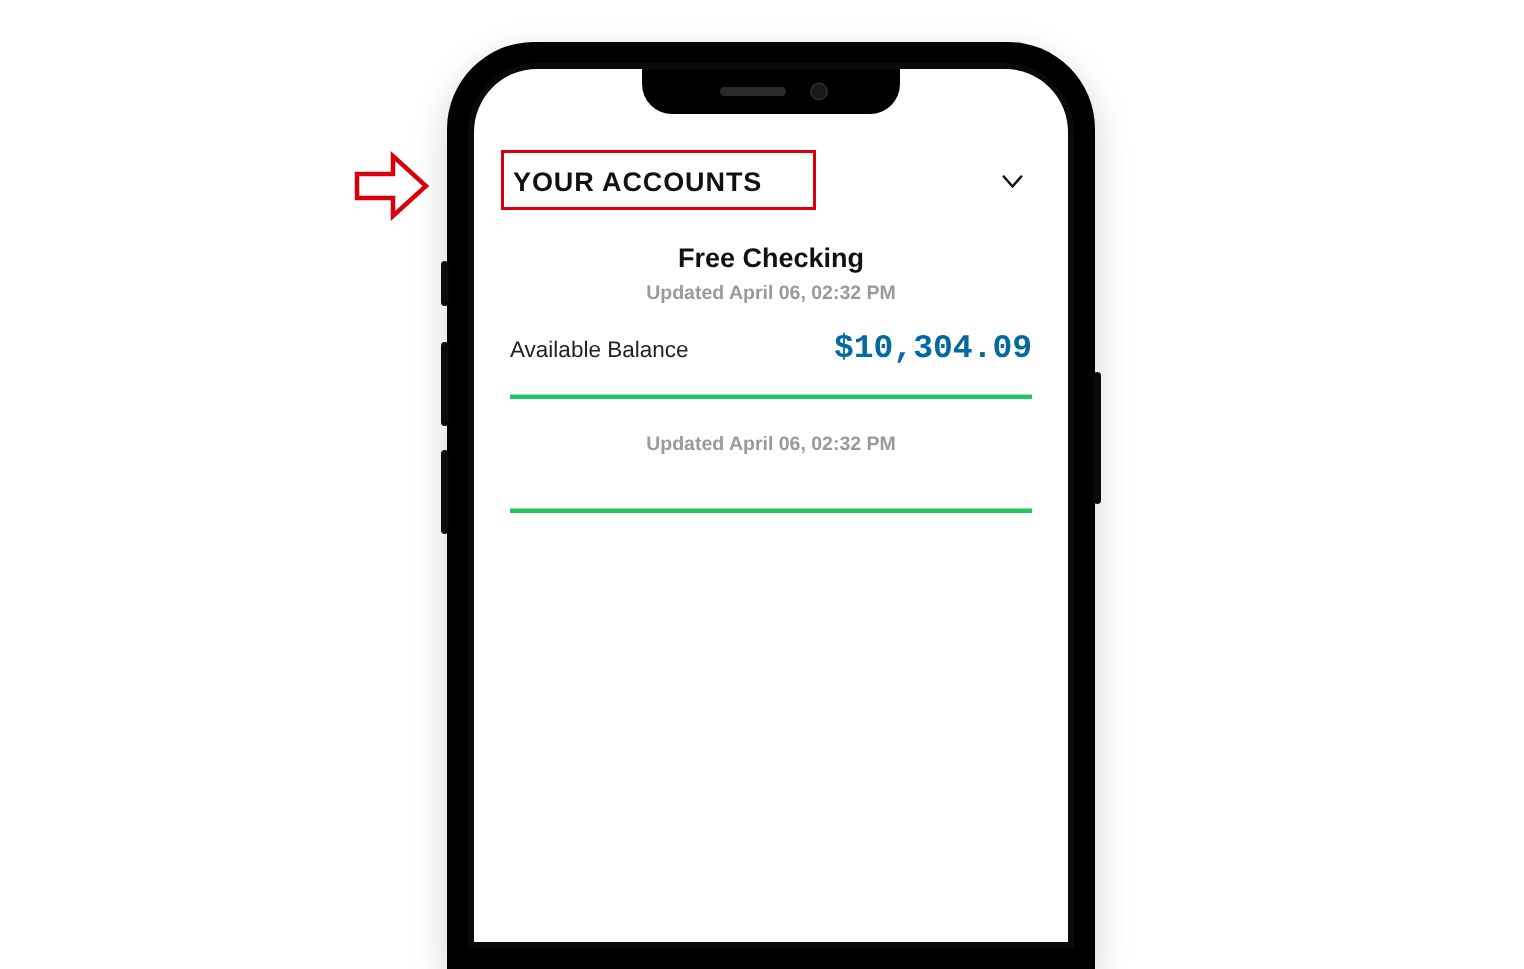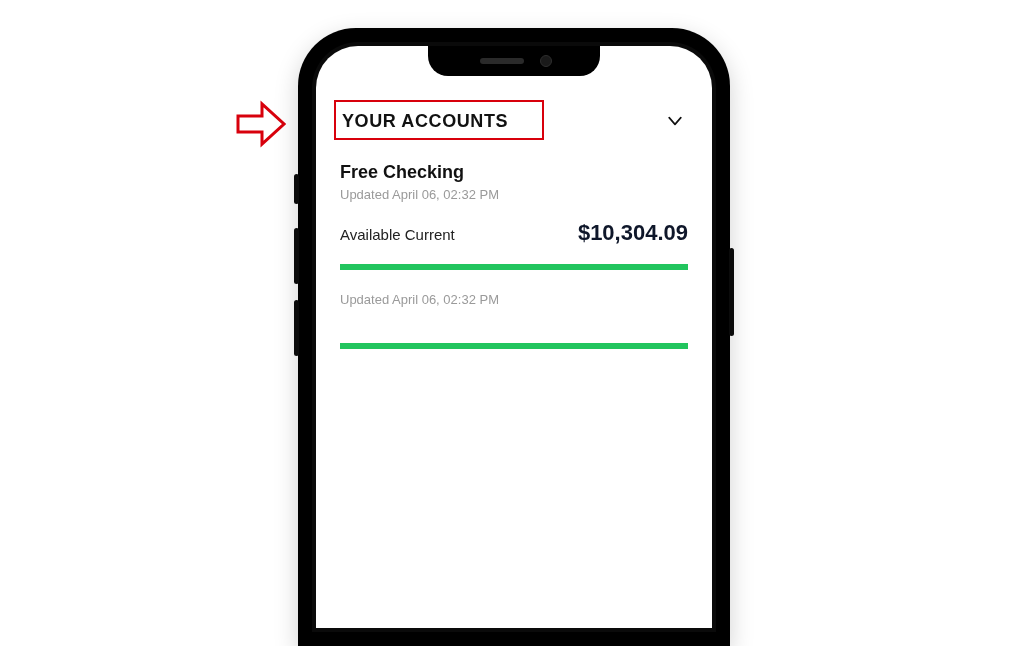--- a/index.html
+++ b/index.html
@@ -41,20 +41,21 @@
     border-radius: 46px 46px 0 0;
     padding: 4px;
   }
   .screen {
     background: #ffffff;
     width: 100%;
     height: 100%;
     border-radius: 42px 42px 0 0;
     position: relative;
     overflow: hidden;
+    text-align: center;
   }
   
   .notch {
     position: absolute;
     top: 0;
     left: 50%;
     transform: translateX(-50%);
     width: 172px;
     height: 30px;
     background: #000;
@@ -126,46 +127,48 @@
     left: 18px;
     top: 54px;
     width: 210px;
     height: 40px;
     border: 2px solid #d8000c;
     pointer-events: none;
   }
 
   .account {
     padding: 22px 0 18px 0;
-    border-bottom: 6px solid #22c55e;
+    border-bottom: 3px solid #22c55e;
   }
   .account-name {
     font-size: 18px;
     font-weight: 700;
     color: #111;
     margin-bottom: 4px;
   }
   .account-updated {
     font-size: 13px;
     color: #9a9a9a;
     margin-bottom: 18px;
+    font-weight: bold;
   }
   .balance-row {
     display: flex;
     justify-content: space-between;
     align-items: baseline;
   }
   .balance-label {
     font-size: 15px;
     color: #222;
   }
   .balance-value {
     font-size: 22px;
     font-weight: 700;
-    color: #0f172a;
+    color: #0369a1;
+    font-family: Liberation Mono, monospace;
   }
 </style>
 </head>
 <body>
 
 <div class="arrow">
   <svg viewBox="0 0 50 48" width="50" height="48">
     <path d="M2 16 L26 16 L26 4 L48 24 L26 44 L26 32 L2 32 Z" fill="none" stroke="#d8000c" stroke-width="3" stroke-linejoin="miter"></path>
   </svg>
 </div>
@@ -190,21 +193,21 @@
             <svg viewBox="0 0 24 24" width="20" height="20">
               <path d="M5 8 L12 16 L19 8" fill="none" stroke="#111" stroke-width="2" stroke-linecap="round" stroke-linejoin="round"></path>
             </svg>
           </span>
         </div>
 
         <div class="account">
           <div class="account-name">Free Checking</div>
           <div class="account-updated">Updated April 06, 02:32 PM</div>
           <div class="balance-row">
-            <span class="balance-label">Available Current</span>
+            <span class="balance-label">Available Balance</span>
             <span class="balance-value">$10,304.09</span>
           </div>
         </div>
 
         <div class="account">
           <div class="account-updated">Updated April 06, 02:32 PM</div>
         </div>
 
       </div>
     </div>

